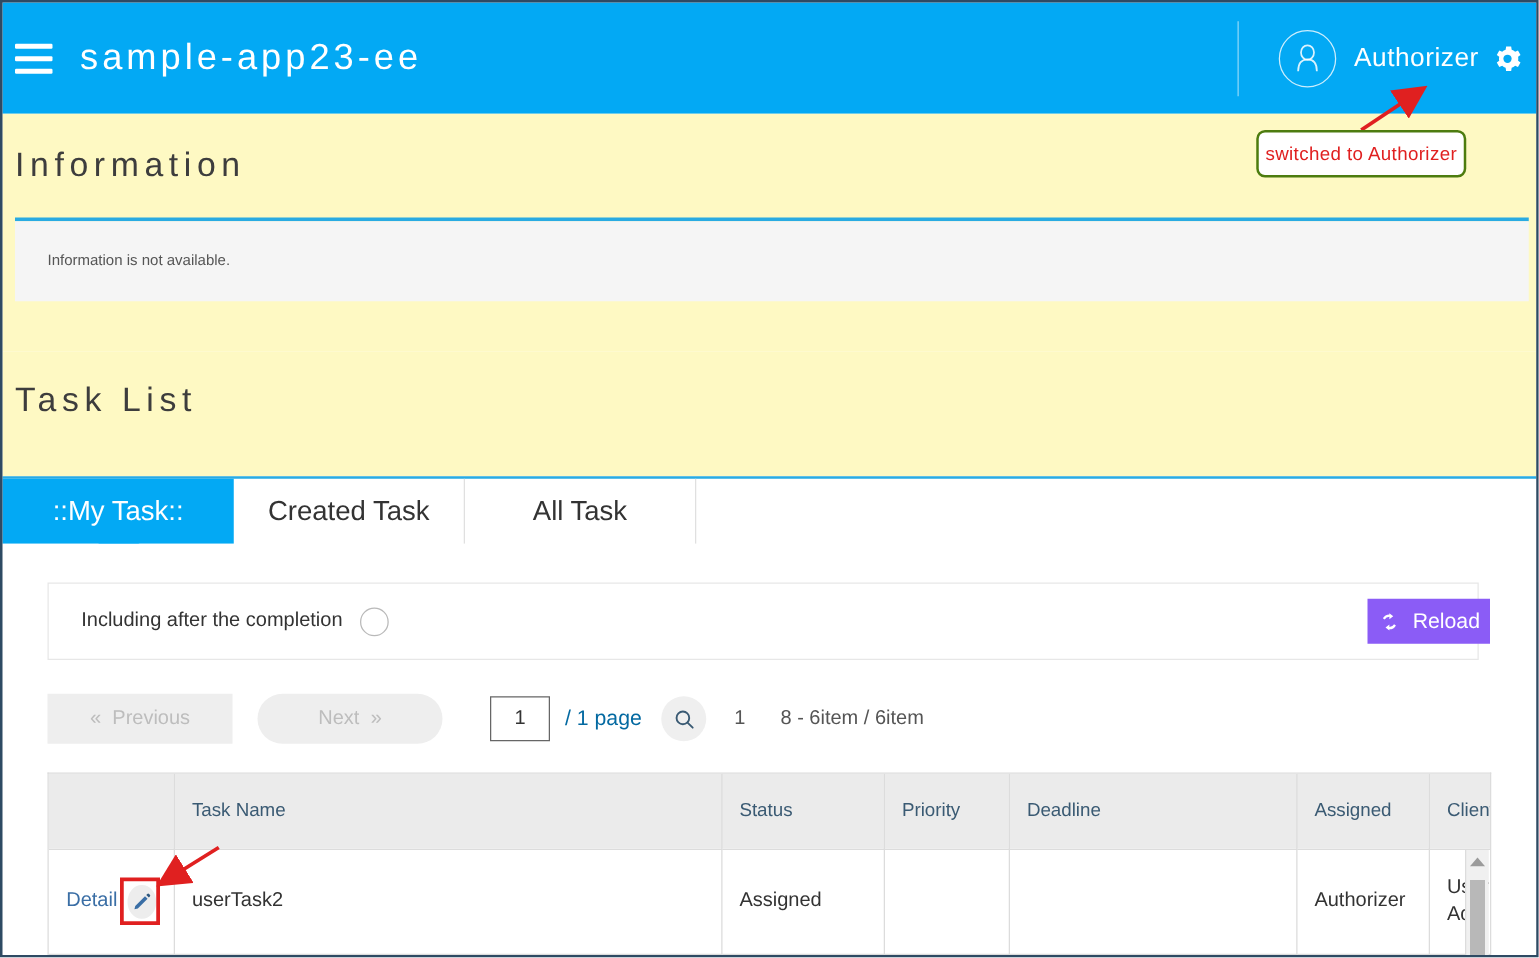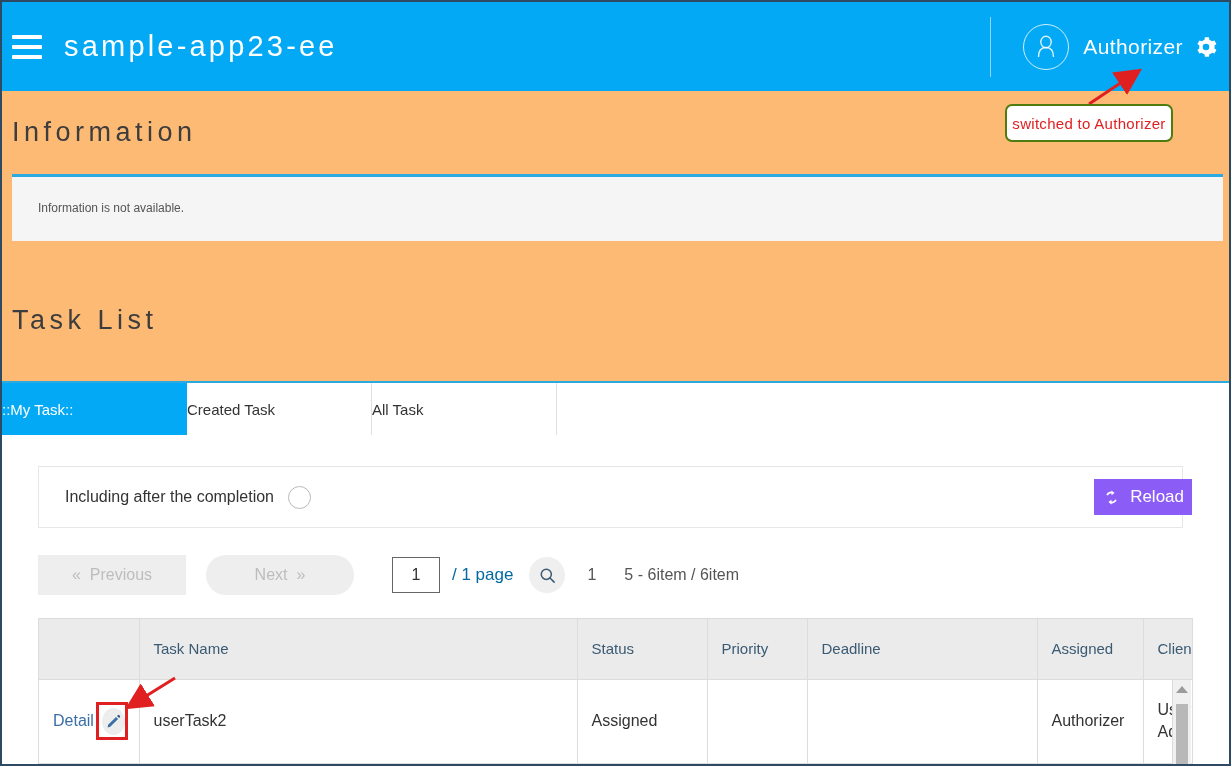--- a/index.html
+++ b/index.html
@@ -46,21 +46,21 @@
     margin-right:14px;
   }
   .user-name{
     color:#fff; font-size:21px; letter-spacing:.4px; margin-right:12px; white-space:nowrap;
   }
   .gear{ margin-right:12px; display:flex; align-items:center; cursor:pointer; }
 
   
   .section{
     position:absolute; left:2px; right:2px;
-    background:#fdba74;
+    background:#fef9c3;
   }
   .sec-title{
     font-size:27px; color:#3d3d3d; letter-spacing:4.5px;
     font-weight:400; padding:26px 0 0 10px;
   }
   .blue-rule{
     height:3px; background:#29abe2; margin:26px 6px 0 10px;
   }
   .panel-body{
     background:#f5f5f5; margin:0 6px 0 10px; padding:24px 0 26px 26px;
@@ -73,22 +73,22 @@
   #tasklist-section{ top:281px; height:100px; }
   #tasklist-section .sec-title{ padding-top:24px; }
 
   
   .tabstrip{
     position:absolute; left:2px; right:2px; top:381px; height:54px;
     background:#ffffff; border-top:2px solid #29abe2;
     display:flex; align-items:stretch;
   }
   .tab{
-    width:185px; display:flex; align-items:center; 
-    font-size:15px; color:#333; border-right:1px solid #e0e0e0;
+    width:185px; display:flex; align-items:center; justify-content:center;
+    font-size:22px; color:#333; border-right:1px solid #e0e0e0;
     cursor:pointer; position:relative;
   }
   .tab.active{ background:#03a9f4; color:#fff; border-right:none; }
   .tab.active .tab-pointer{
     position:absolute; left:50%; transform:translateX(-50%);
     bottom:-15px; width:0; height:0;
     border-left:17px solid transparent; border-right:17px solid transparent;
     border-top:16px solid #03a9f4;
   }
   .tab-fill{ flex:1; border-right:none; }
@@ -283,21 +283,21 @@
     </button>
     <input class="pg-input" value="1" style="">
     <span class="pg-of">/ 1 page</span>
     <button class="search-btn">
       <svg width="19" height="19" viewBox="0 0 24 24" aria-hidden="true">
         <circle cx="10.5" cy="10.5" r="6.4" fill="none" stroke="#3a5a73" stroke-width="1.9"></circle>
         <line x1="15.2" y1="15.2" x2="20.4" y2="20.4" stroke="#3a5a73" stroke-width="1.9" stroke-linecap="round"></line>
       </svg>
     </button>
     <span class="pg-num">1</span>
-    <span class="pg-count">5 - 6item / 6item</span>
+    <span class="pg-count">8 - 6item / 6item</span>
   </div>
 
   <div class="tablewrap">
     <table class="tasks">
       <thead>
         <tr>
           <th class="col-act"></th>
           <th class="col-name">Task Name</th>
           <th class="col-status">Status</th>
           <th class="col-prio">Priority</th>

